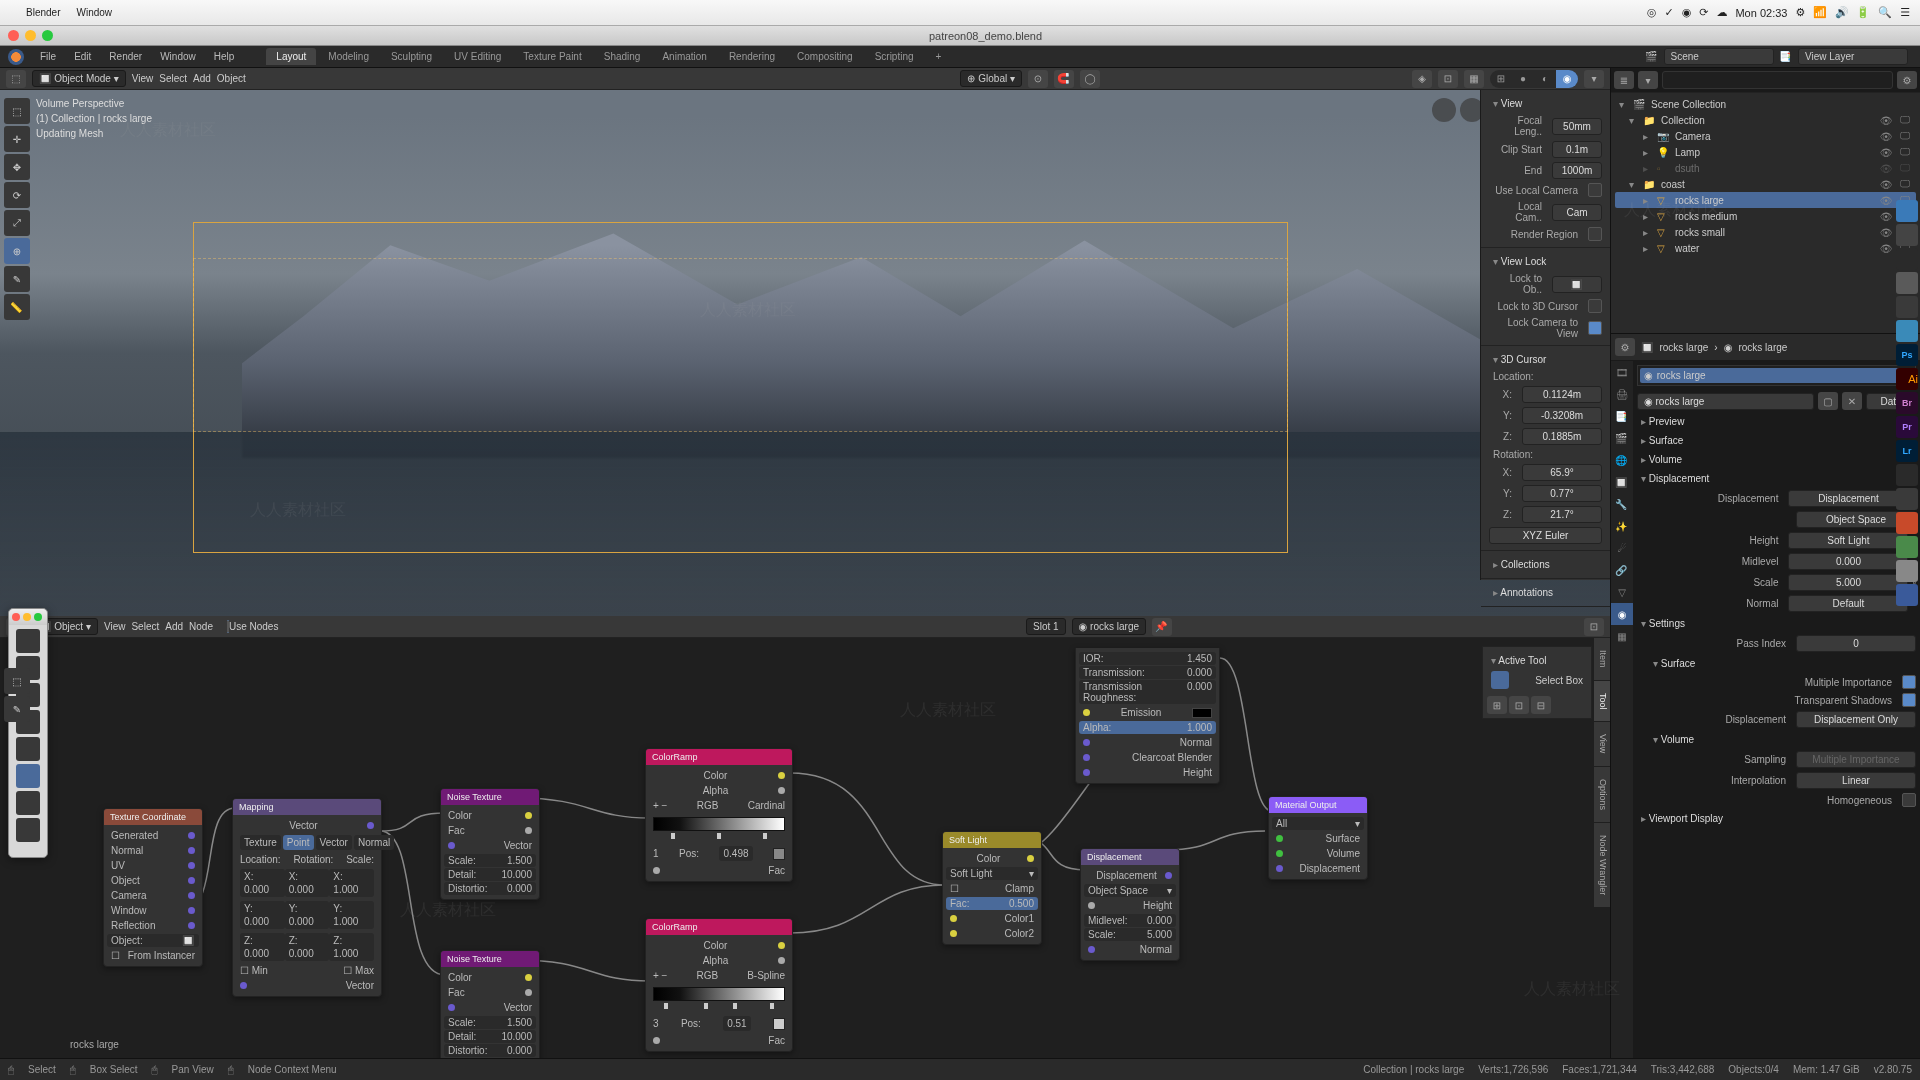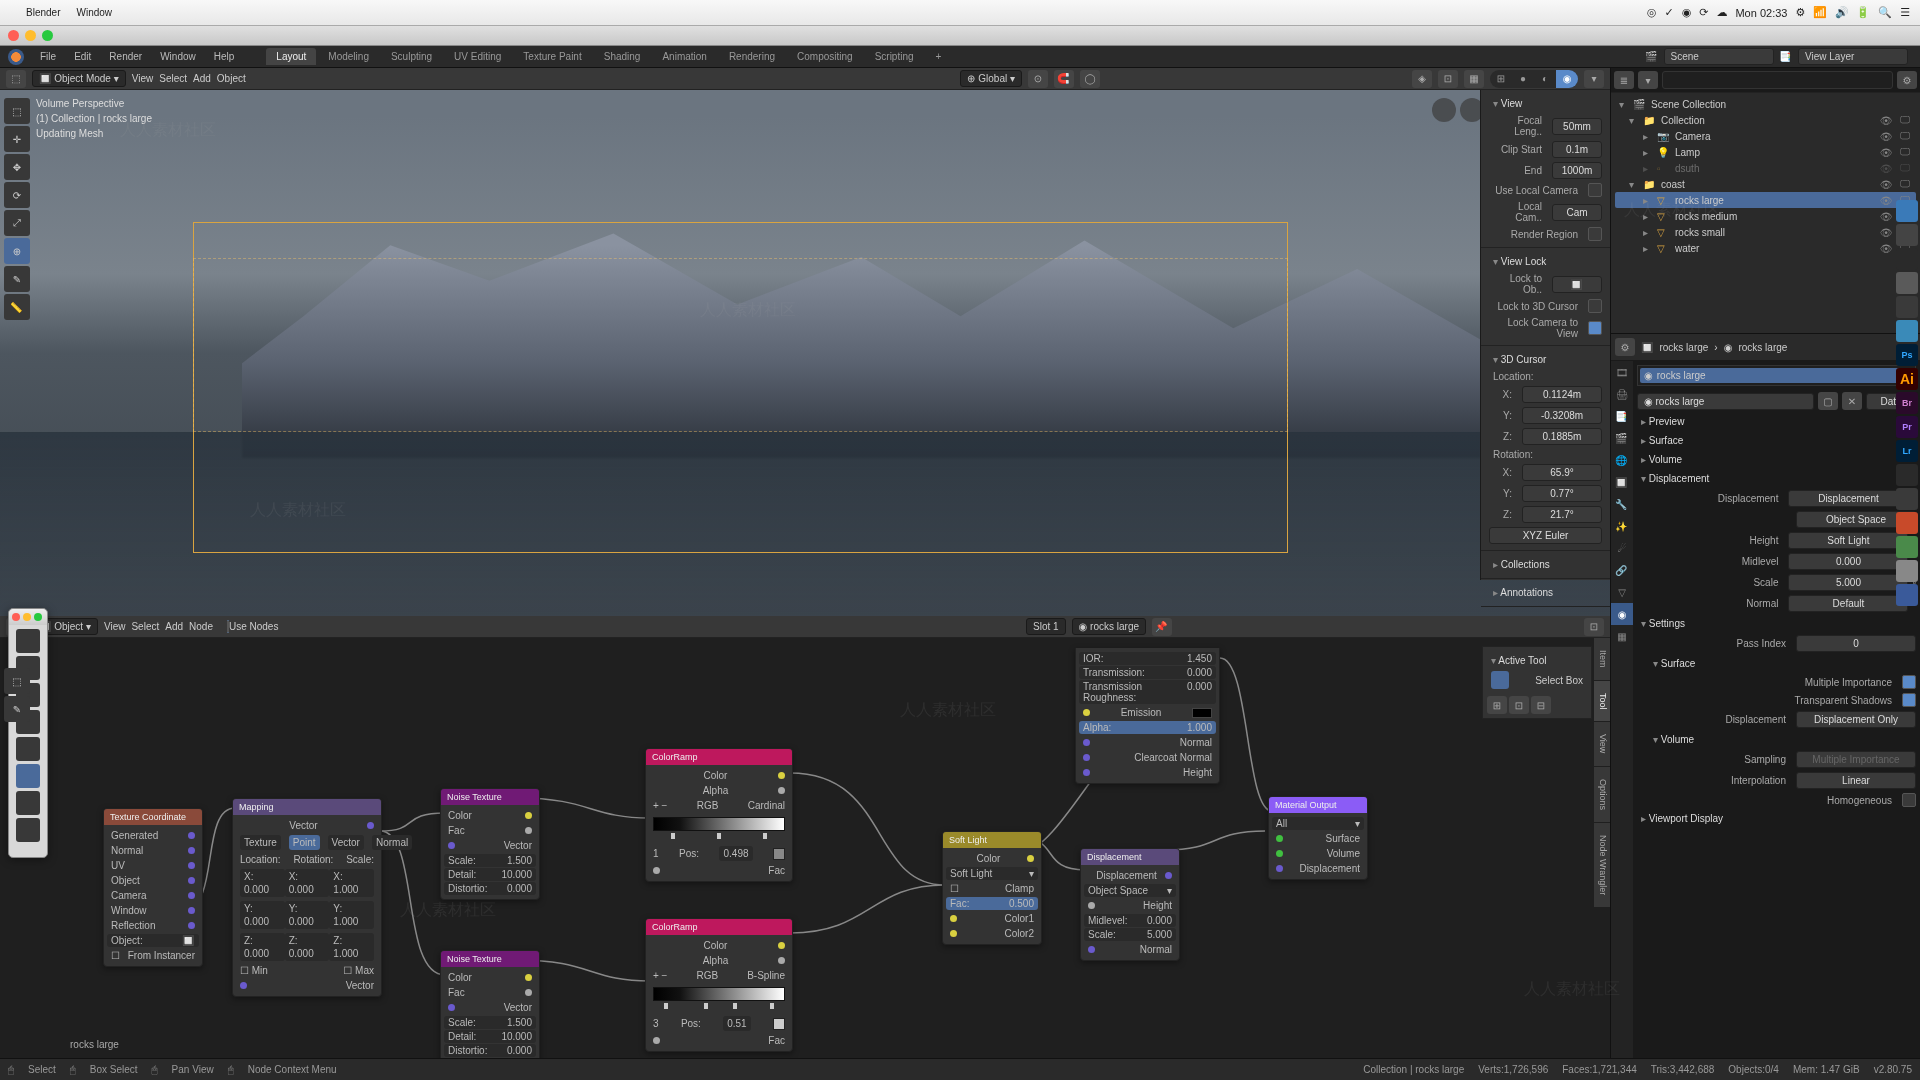--- a/index.html
+++ b/index.html
@@ -123,20 +123,21 @@
     <span>🔋</span>
     <span>🔍</span>
     <span>☰</span>
   </div>
 </div>
 
 <div class="window-chrome">
   <span class="traffic-light tl-red"></span>
   <span class="traffic-light tl-yellow"></span>
   <span class="traffic-light tl-green"></span>
+  <div class="window-title">patreon08_demo.blend</div>
 </div>
 
 <div class="blender-menu">
   <span class="b-logo"></span>
   <span class="menu-item">File</span>
   <span class="menu-item">Edit</span>
   <span class="menu-item">Render</span>
   <span class="menu-item">Window</span>
   <span class="menu-item">Help</span>
   <div style="width:20px"></div>
@@ -309,21 +310,21 @@
       </div>
 
       <div class="node" style="top:160px;left:232px;width:150px">
         <div class="node-titlebar nt-purple">Mapping</div>
         <div class="node-body">
           <div class="node-row">
               <span></span>
               <span>Vector</span>
               <span class="socket vec"></span>
             </div>
-          <div class="node-row" style="gap:8px">
+          <div class="node-row" style="gap:2px">
             <span class="node-field" style="flex:1;text-align:center">Texture</span>
             <span class="node-field" style="flex:1;text-align:center;background:#4a6a9a">Point</span>
             <span class="node-field" style="flex:1;text-align:center">Vector</span>
             <span class="node-field" style="flex:1;text-align:center">Normal</span>
           </div>
           <div class="node-row">
               <span>Location:</span>
               <span>Rotation:</span>
               <span>Scale:</span>
             </div>
@@ -576,21 +577,21 @@
           <div class="node-field" style="background:#4a6a9a">
               <span>Alpha:</span>
               <span>1.000</span>
             </div>
           <div class="node-row">
               <span class="socket vec"></span>
               <span>Normal</span>
             </div>
           <div class="node-row">
               <span class="socket vec"></span>
-              <span>Clearcoat Normal</span>
+              <span>Clearcoat Blender</span>
             </div>
           <div class="node-row">
               <span class="socket vec"></span>
               <span>Height</span>
             </div>
         </div>
       </div>
 
       <div class="node" style="top:158px;left:1268px;width:80px">
         <div class="node-titlebar nt-green" style="background:#8b5cf6">Material Output</div>
@@ -940,21 +941,21 @@
 </div>
 
 <div class="right-dock">
   <div class="dock-icon" style="background:#3a7ab8"></div>
   <div class="dock-icon" style="background:#444"></div>
   <div class="dock-icon" style="background:#2a2a2a"></div>
   <div class="dock-icon" style="background:#5a5a5a"></div>
   <div class="dock-icon" style="background:#3a3a3a"></div>
   <div class="dock-icon" style="background:#3a8ab8"></div>
   <div class="dock-icon" style="background:#001e36;color:#31a8ff;text-align:center;line-height:22px;font-size:9px;font-weight:bold">Ps</div>
-  <div class="dock-icon" style="background:#330000;color:#ff9a00;text-align:center;line-height:22px;font-size:14px;font-weight:bold">Ai</div>
+  <div class="dock-icon" style="background:#330000;color:#ff9a00;text-align:right;line-height:22px;font-size:11px;font-weight:normal">Ai</div>
   <div class="dock-icon" style="background:#2a0a2a;color:#d080d0;text-align:center;line-height:22px;font-size:9px;font-weight:bold">Br</div>
   <div class="dock-icon" style="background:#2a0a3a;color:#b080ff;text-align:center;line-height:22px;font-size:9px;font-weight:bold">Pr</div>
   <div class="dock-icon" style="background:#001e36;color:#31a8ff;text-align:center;line-height:22px;font-size:9px;font-weight:bold">Lr</div>
   <div class="dock-icon" style="background:#2a2a2a"></div>
   <div class="dock-icon" style="background:#3a3a3a"></div>
   <div class="dock-icon" style="background:#c84a2a"></div>
   <div class="dock-icon" style="background:#4a8a4a"></div>
   <div class="dock-icon" style="background:#888"></div>
   <div class="dock-icon" style="background:#3a5a9a"></div>
 </div>

